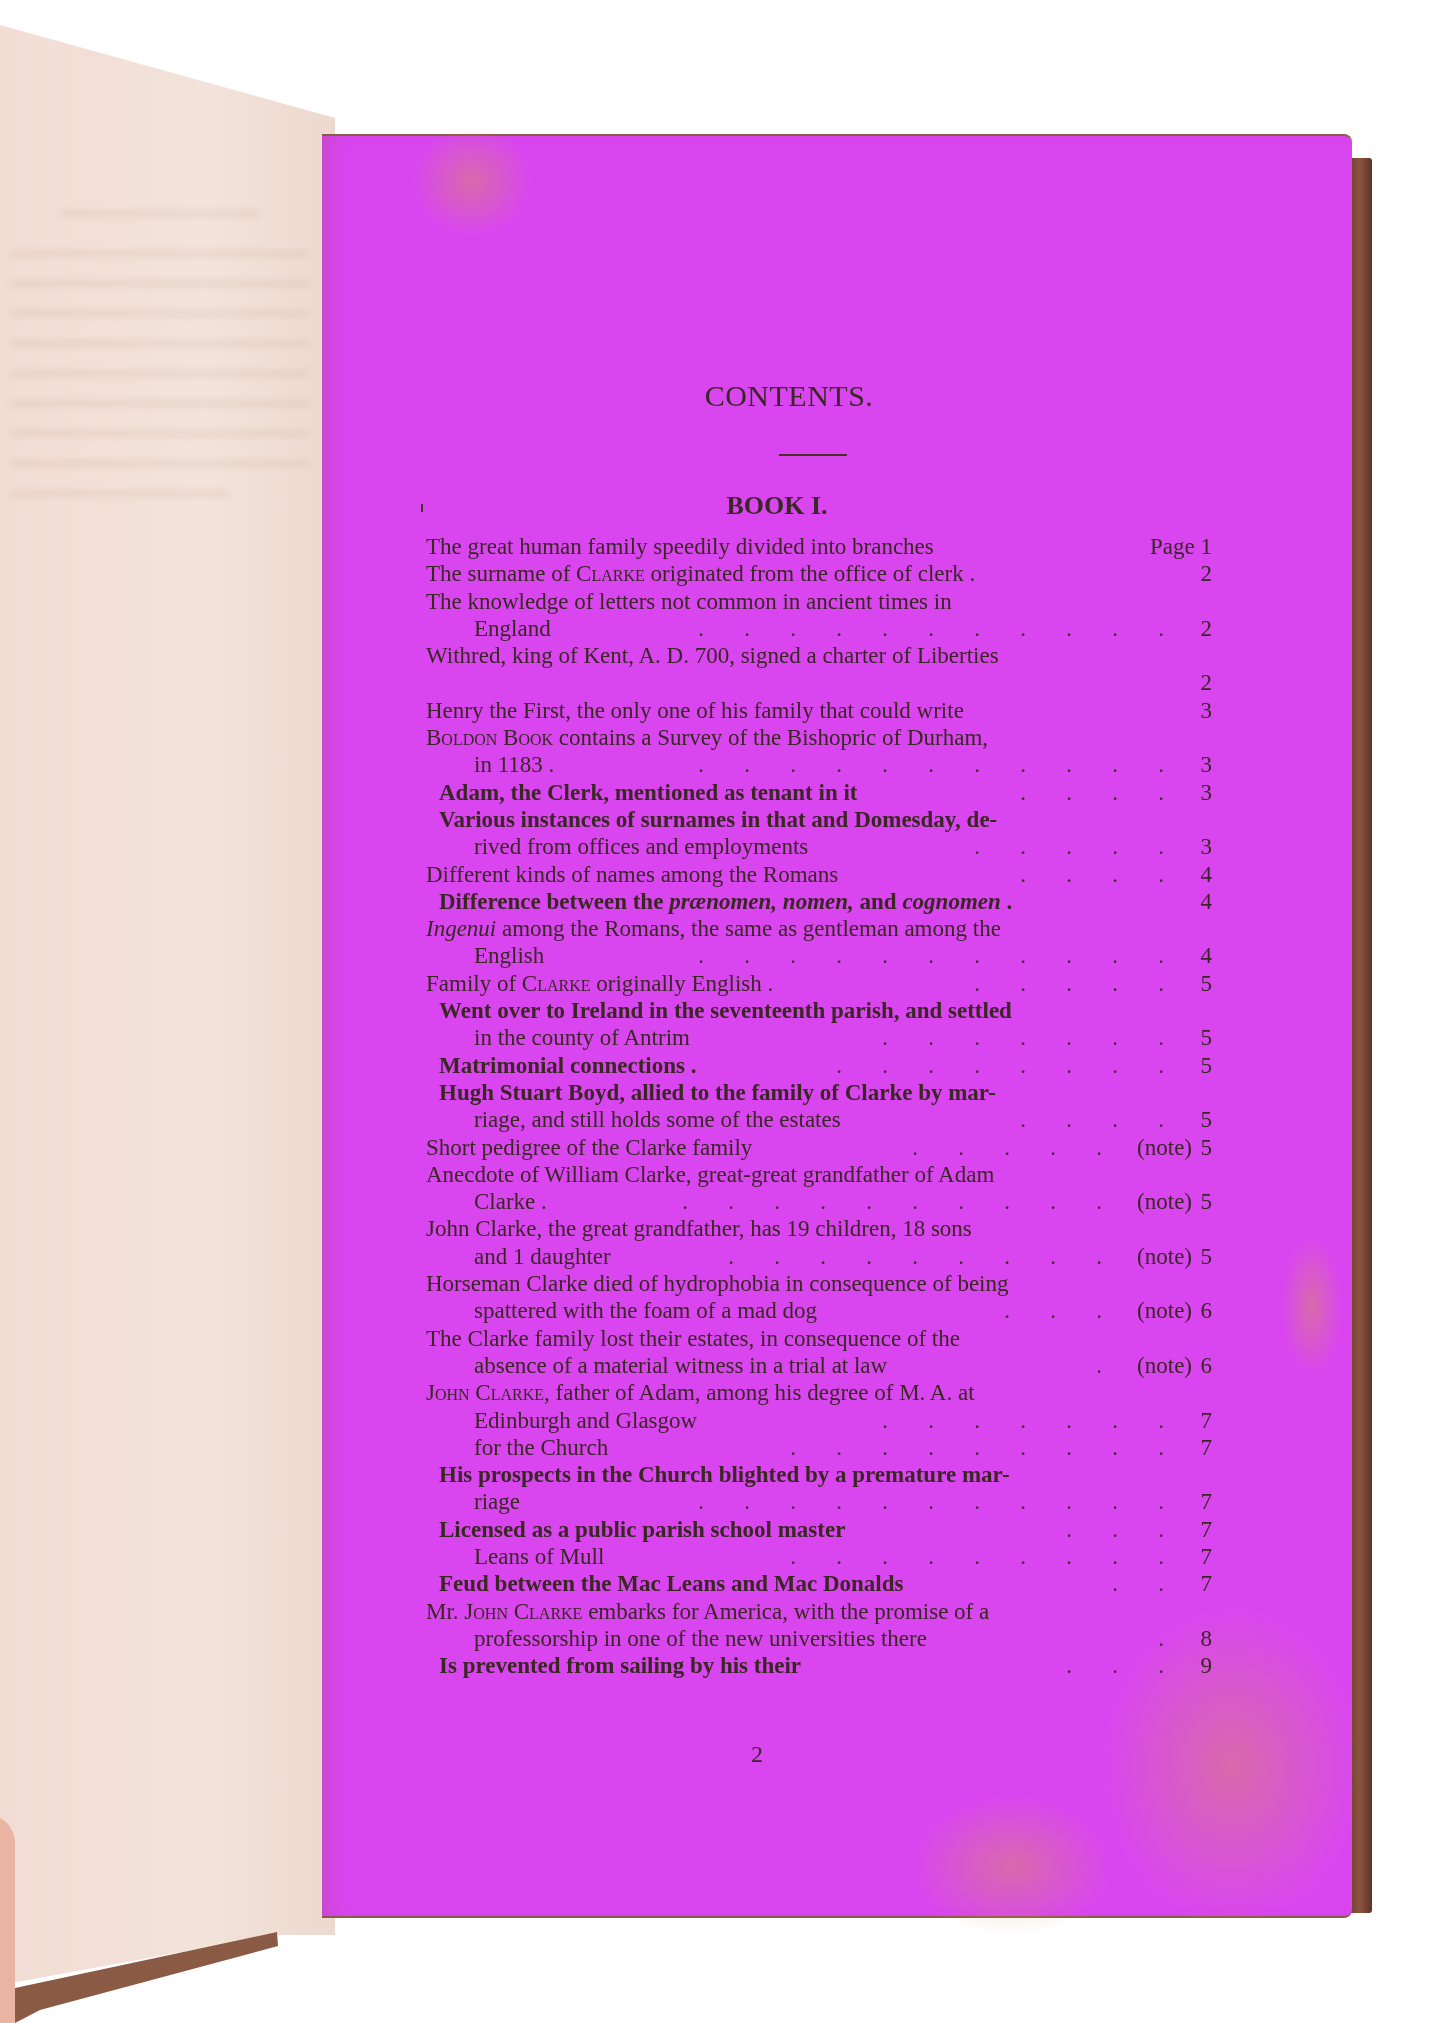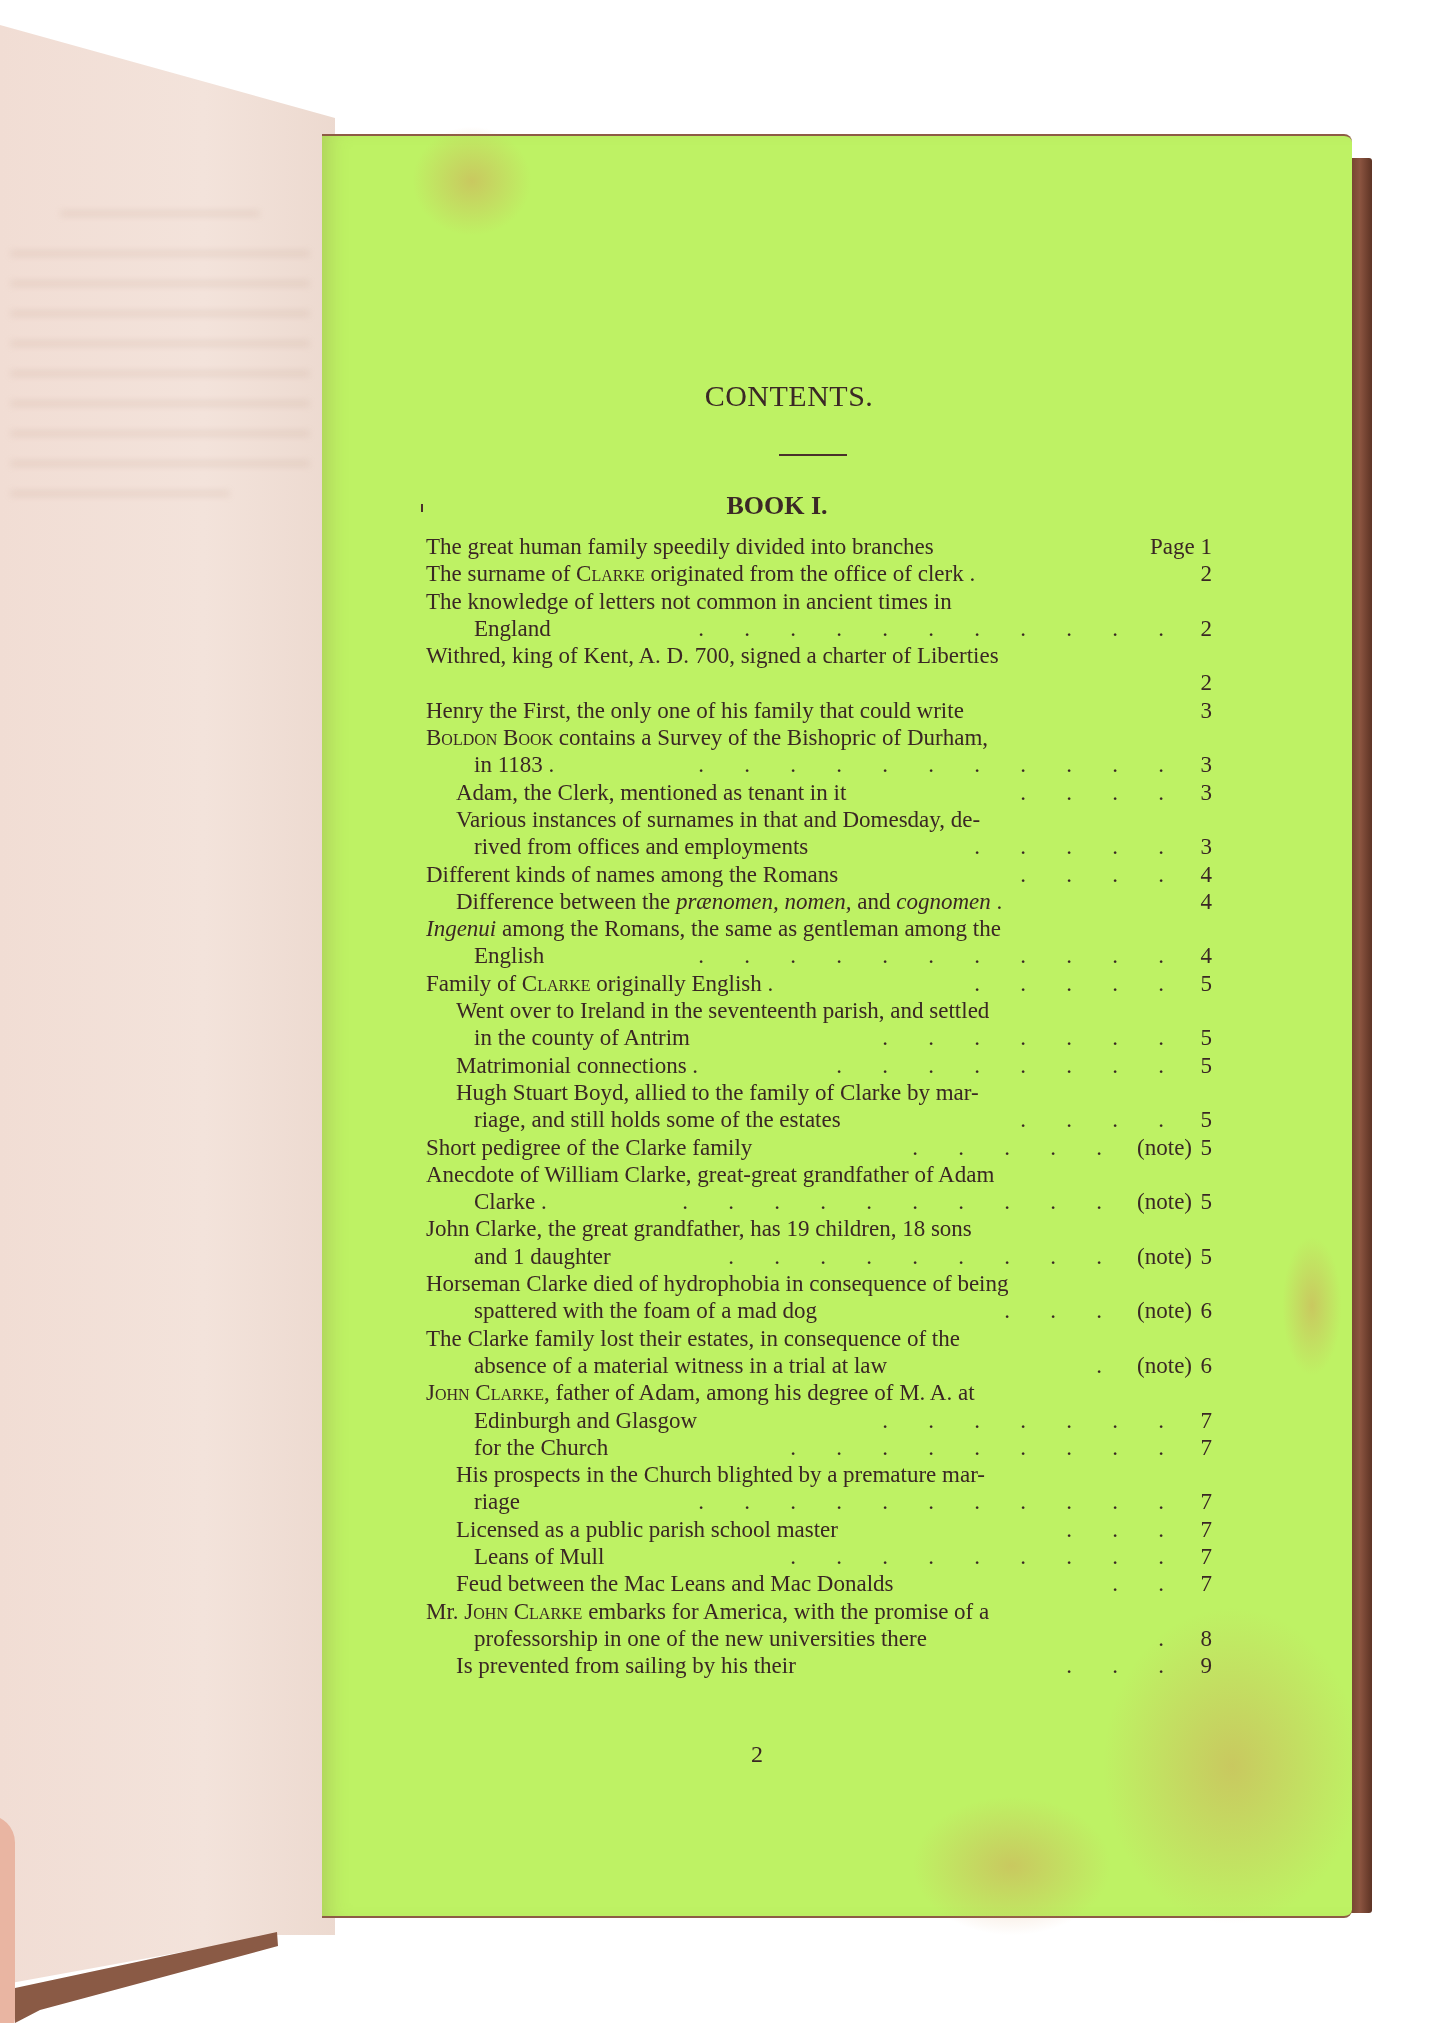--- a/index.html
+++ b/index.html
@@ -29,21 +29,21 @@
   }
   
   .right-cover {
     position: absolute; left: 1348px; top: 158px; width: 24px; height: 1755px;
     background: linear-gradient(90deg, #6e3e2c, #8b5440 50%, #5d3324);
     border-radius: 3px;
   }
   
   .page {
     position: absolute; left: 322px; top: 134px; width: 1030px; height: 1780px;
-    background: #bef264;
+    background: #d946ef;
     border-top: 2px solid #8d5b45;
     border-bottom: 2px solid #8d5b45;
     border-radius: 0 8px 8px 0;
     box-shadow: inset 18px 0 22px -14px rgba(120,80,60,0.25);
   }
   .foxing {
     position: absolute; border-radius: 50%;
     background: radial-gradient(ellipse at center, rgba(214,150,90,0.45), rgba(214,150,90,0) 70%);
   }
   .title {
@@ -64,21 +64,21 @@
   .stray-mark {
     position: absolute; left: 99px; top: 368px; width: 2px; height: 8px;
     background: #4a302b;
   }
   .toc {
     position: absolute; left: 104px; top: 397px; width: 786px;
     font-size: 23px; line-height: 27.3px; color: #3a2724;
   }
   .line { position: relative; height: 27.3px; white-space: nowrap; }
   .line .txt { position: absolute; left: 0; }
-  .line.ind1 .txt { left: 30px; }
+  .line.ind1 .txt { left: 13px; font-weight: bold; }
   .line.ind2 .txt { left: 48px; }
   .line .dots {
     position: absolute; right: 60px; letter-spacing: 0; word-spacing: 0;
   }
   .line .note { position: absolute; right: 20px; }
   .line .pg { position: absolute; right: 0; text-align: right; }
   .sc { font-variant: small-caps; }
   .it { font-style: italic; }
   .folio {
     position: absolute; left: 0; width: 100%; top: 1605px;

